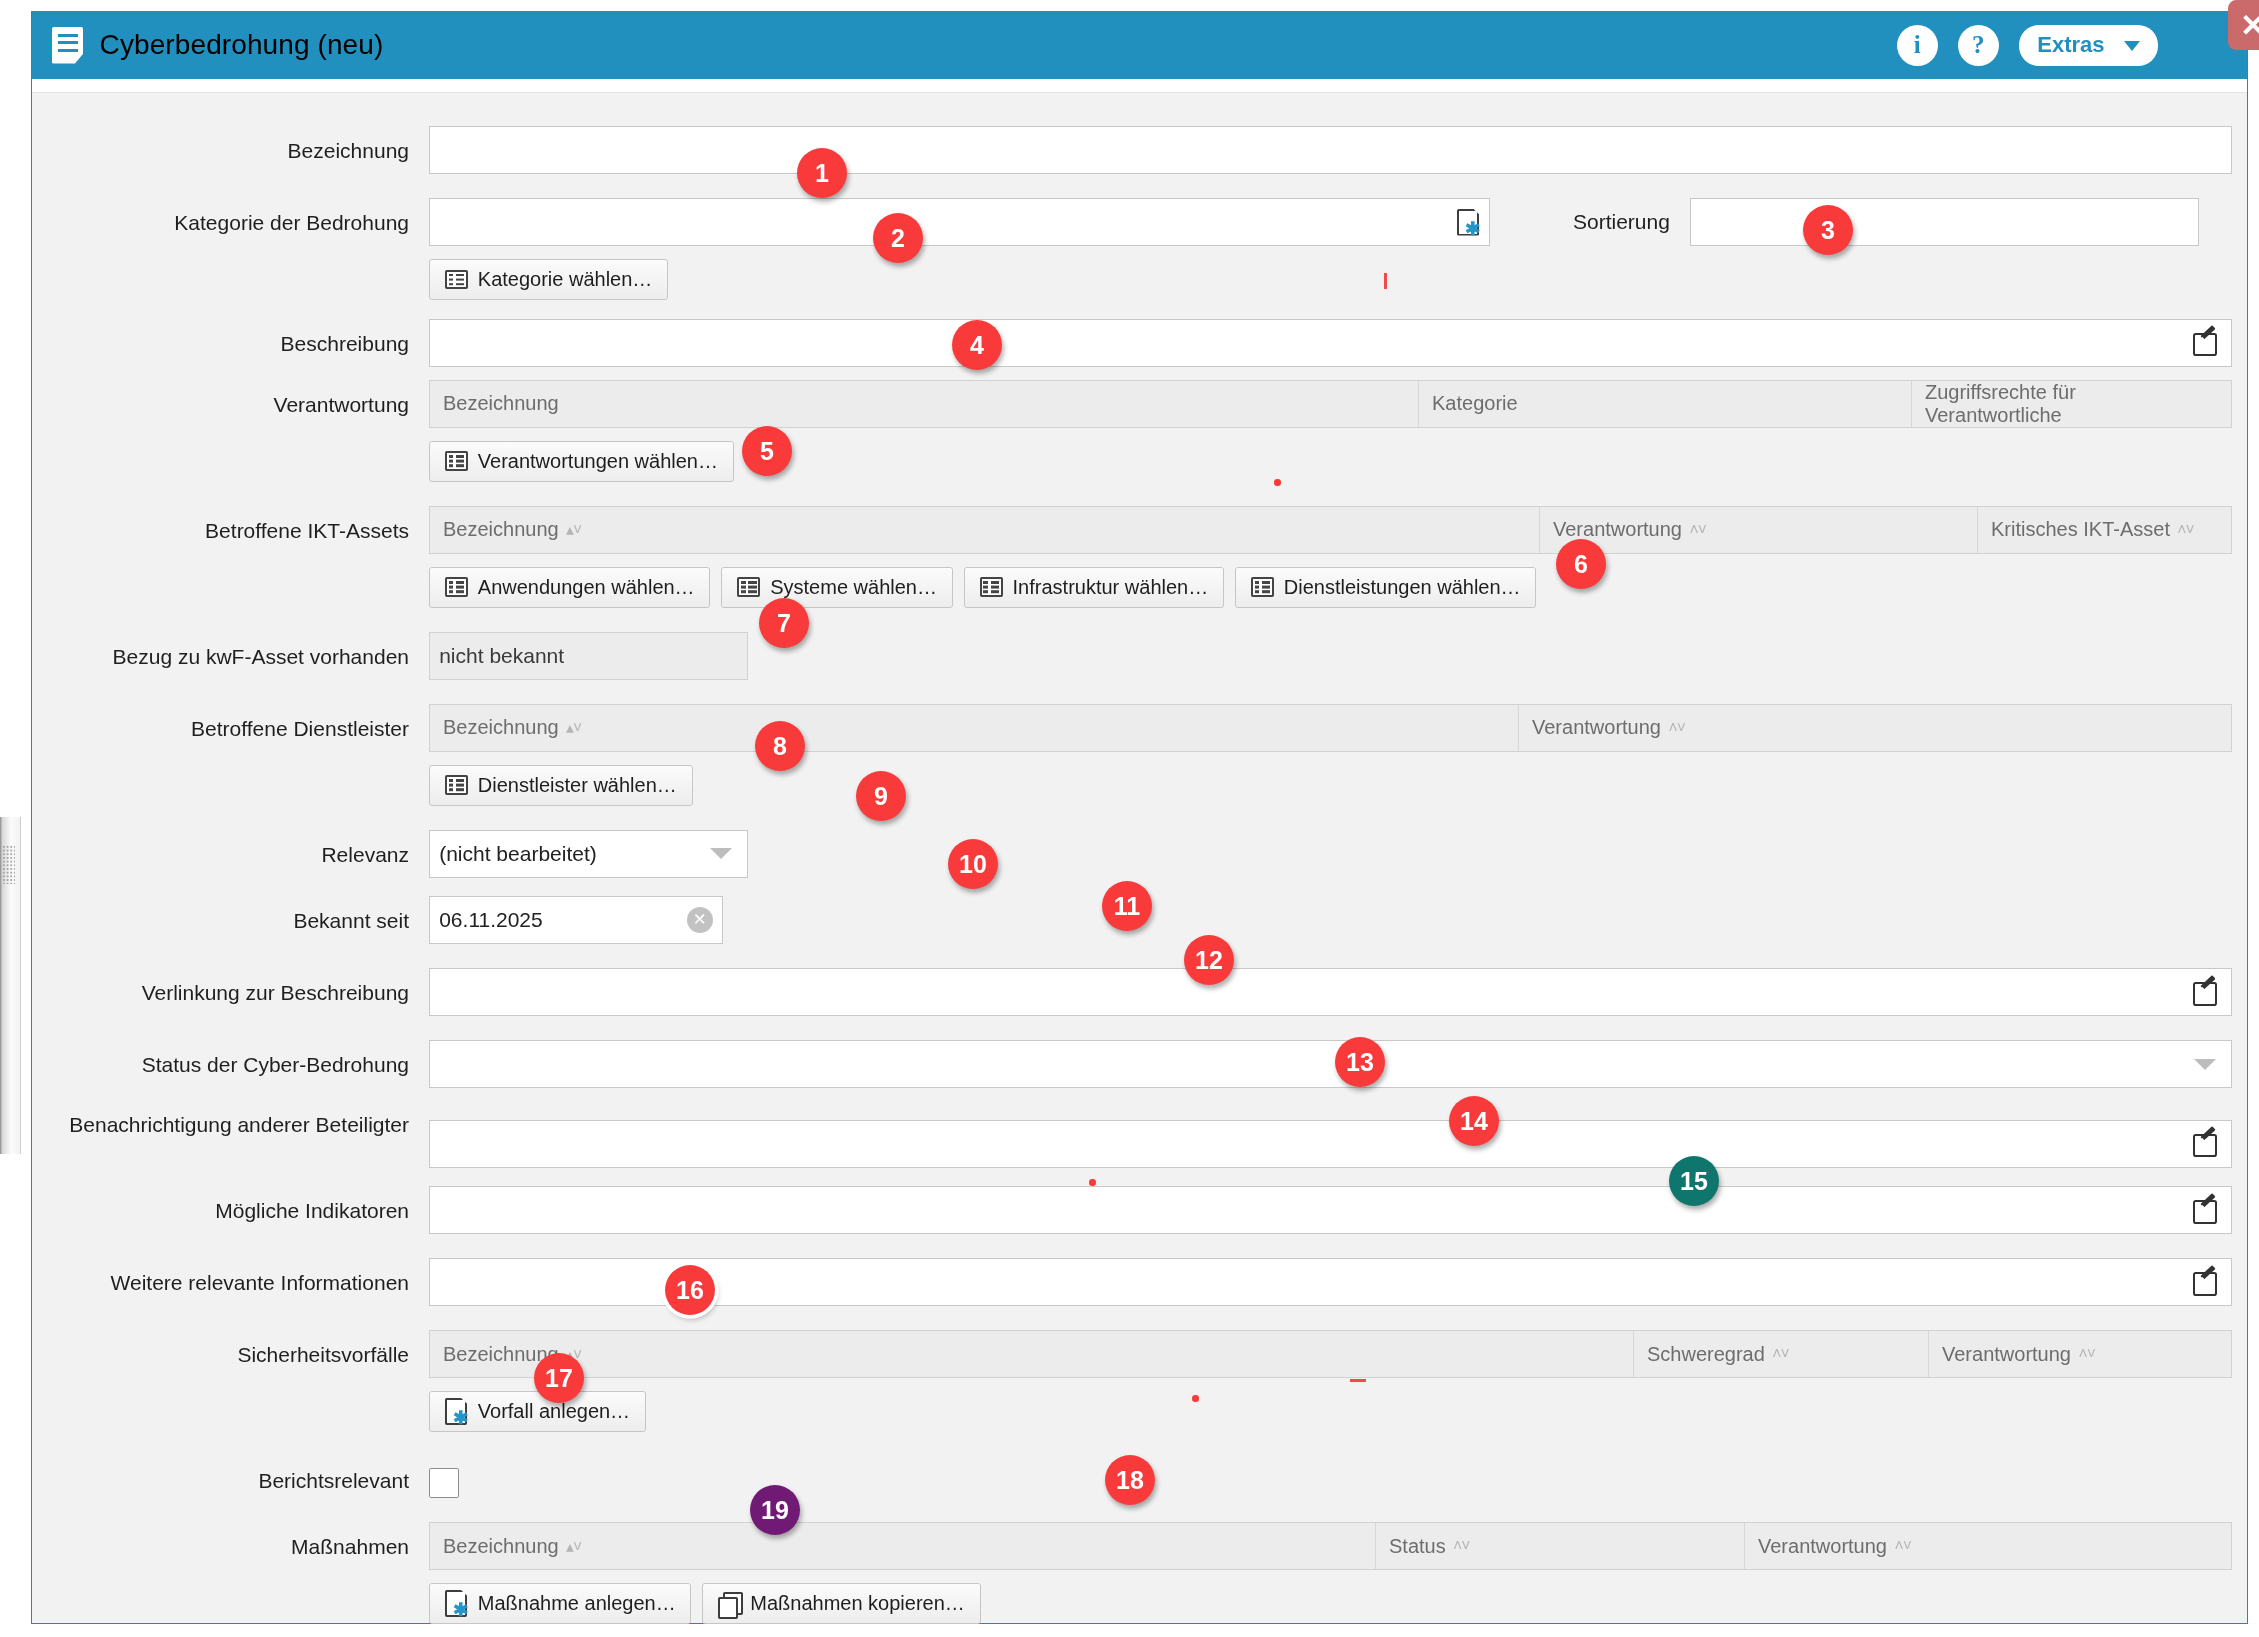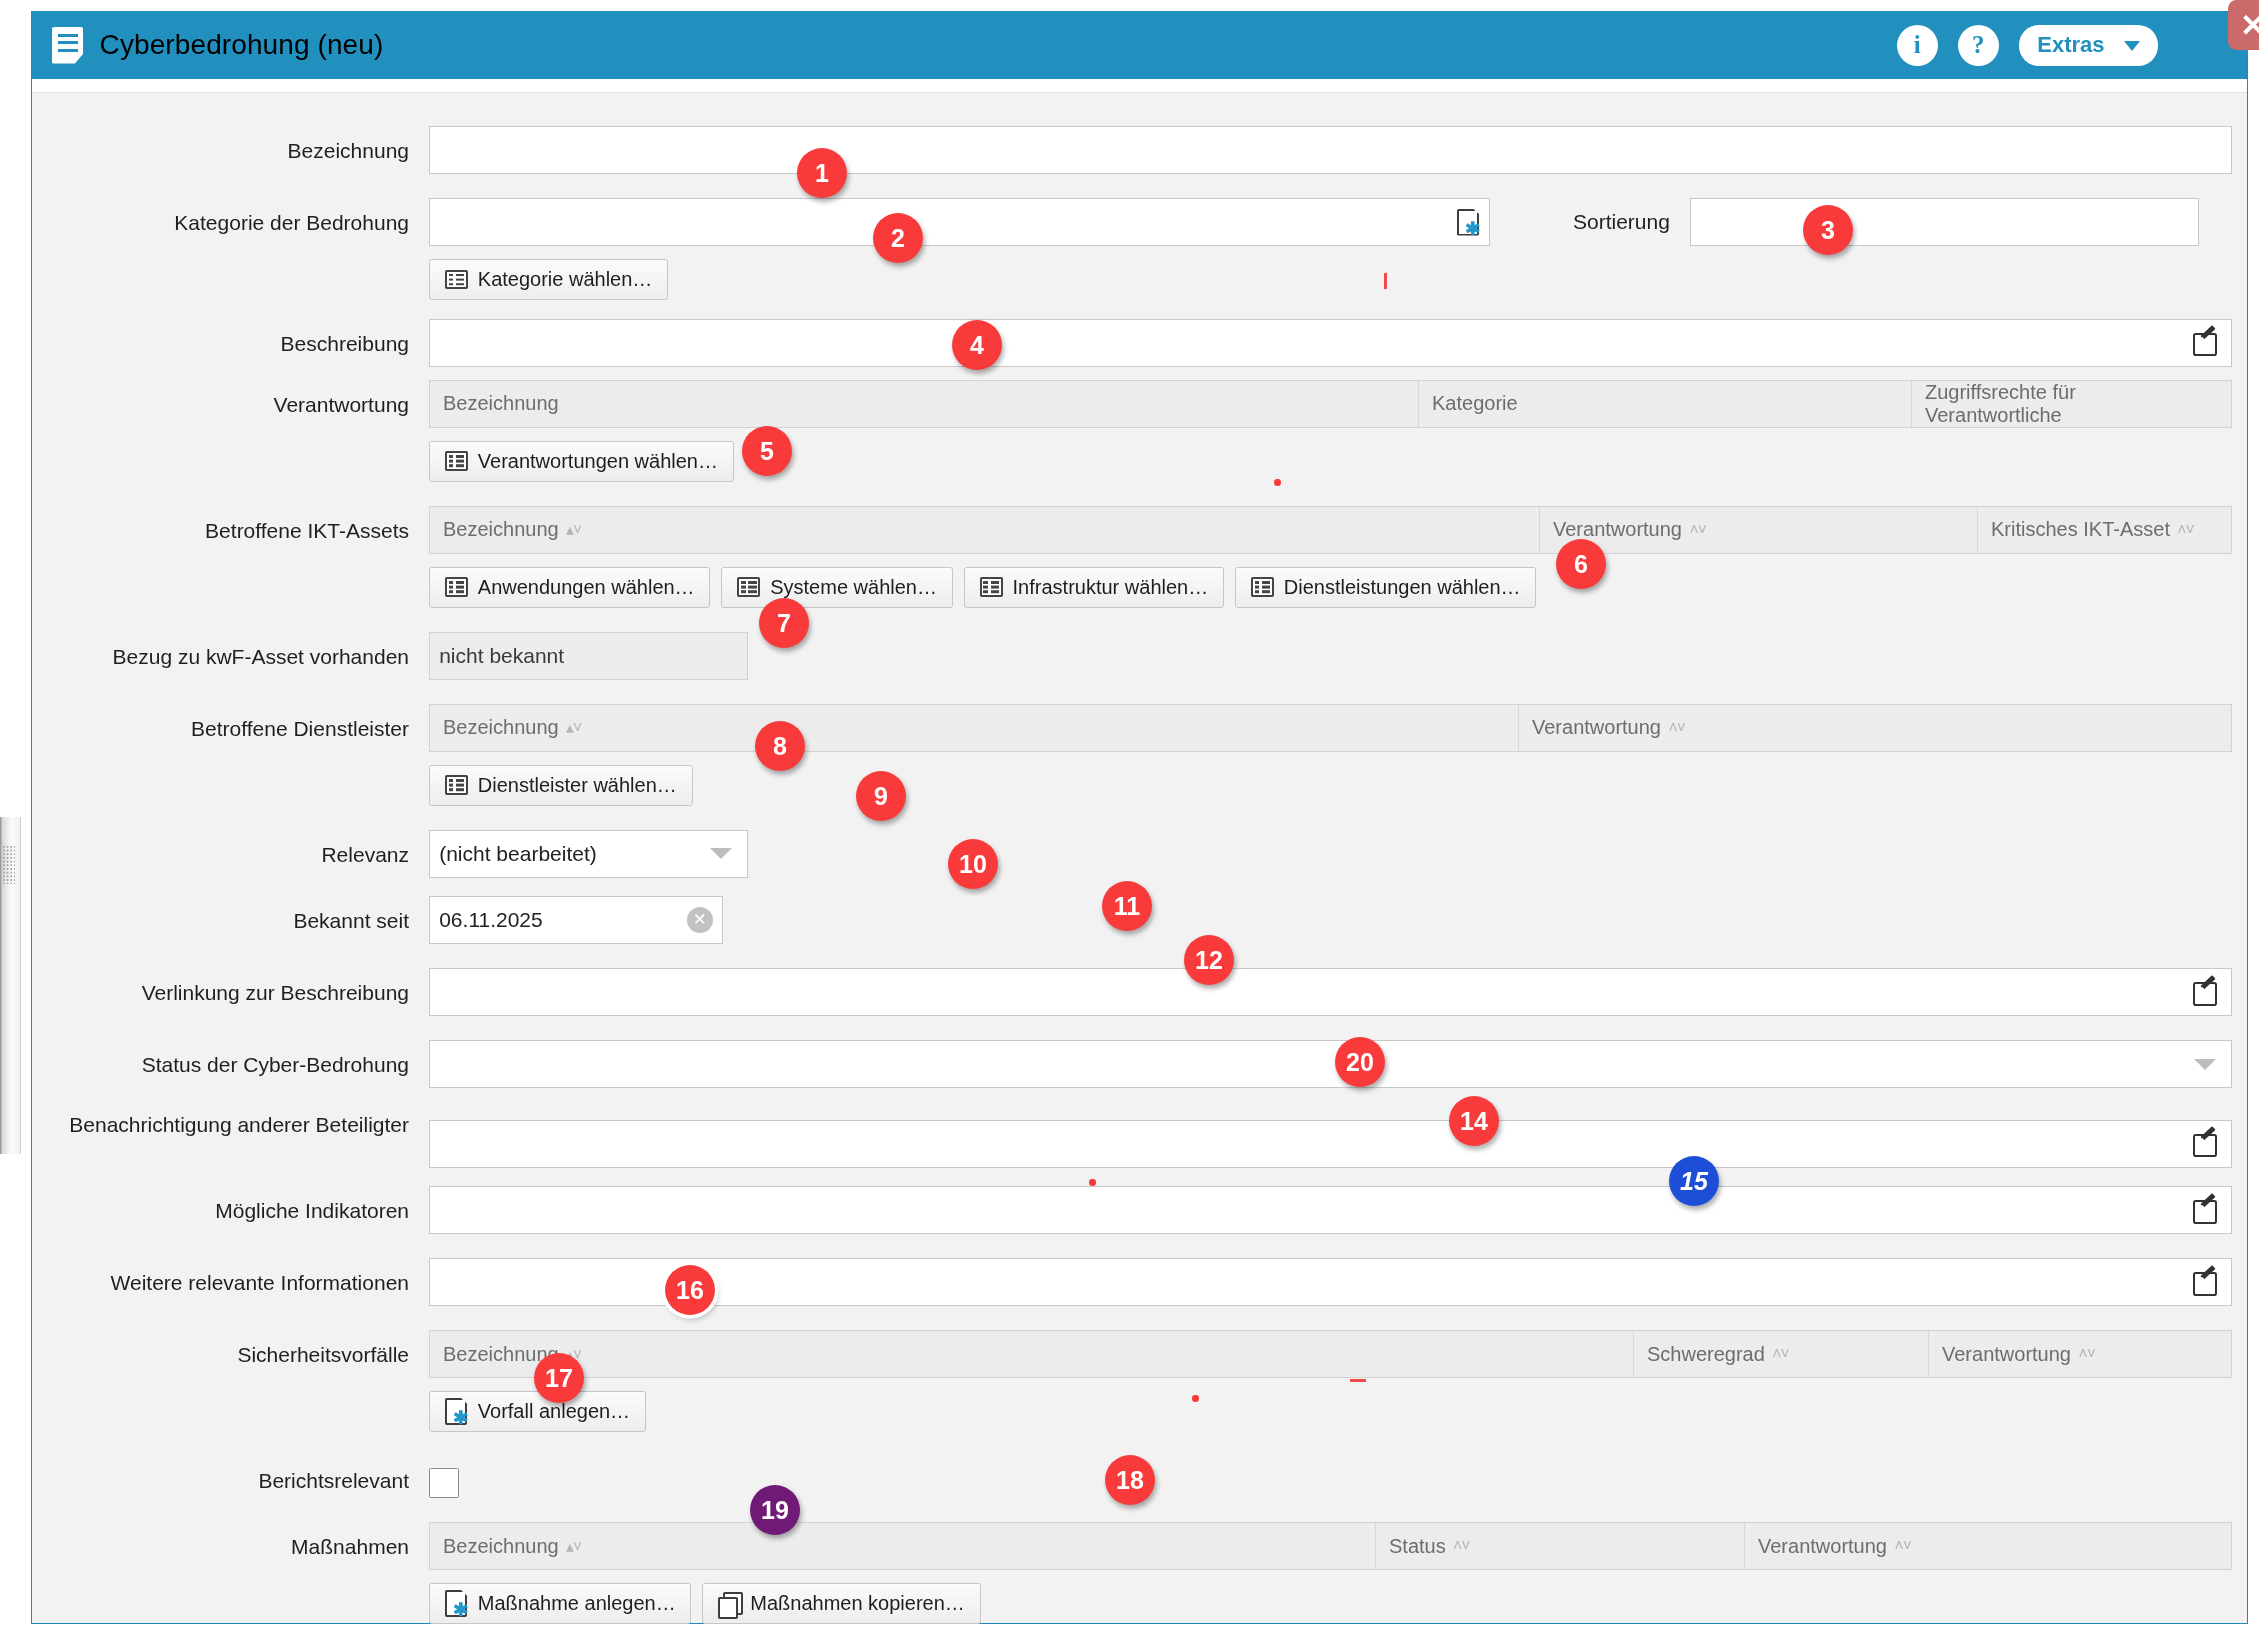--- a/index.html
+++ b/index.html
@@ -537,23 +537,23 @@
     <div class="badge" style="left: 1803px; top: 205px; background: rgb(248, 58, 58);">3</div>
     <div class="badge" style="left: 952px; top: 320px; background: rgb(248, 58, 58);">4</div>
     <div class="badge" style="left: 742px; top: 426px; background: rgb(248, 58, 58);">5</div>
     <div class="badge" style="left: 1556px; top: 539px; background: rgb(248, 58, 58);">6</div>
     <div class="badge" style="left: 759px; top: 598px; background: rgb(248, 58, 58);">7</div>
     <div class="badge" style="left: 755px; top: 721px; background: rgb(248, 58, 58);">8</div>
     <div class="badge" style="left: 856px; top: 771px; background: rgb(248, 58, 58);">9</div>
     <div class="badge" style="left: 948px; top: 839px; background: rgb(248, 58, 58);">10</div>
     <div class="badge" style="left: 1102px; top: 881px; background: rgb(248, 58, 58);">11</div>
     <div class="badge" style="left: 1184px; top: 935px; background: rgb(248, 58, 58);">12</div>
-    <div class="badge" style="left: 1335px; top: 1037px; background: rgb(248, 58, 58);">20</div>
+    <div class="badge" style="left: 1335px; top: 1037px; background: rgb(248, 58, 58);">13</div>
     <div class="badge" style="left: 1449px; top: 1096px; background: rgb(248, 58, 58);">14</div>
-    <div class="badge" style="left: 1669px; top: 1156px; background: #1d4ed8; font-style: italic;">15</div>
+    <div class="badge" style="left: 1669px; top: 1156px; background: #0f766e;">15</div>
     <div class="badge ring" style="left: 665px; top: 1265px; background: rgb(248, 58, 58);">16</div>
     <div class="badge" style="left: 534px; top: 1353px; background: rgb(248, 58, 58);">17</div>
     <div class="badge" style="left: 1105px; top: 1455px; background: rgb(248, 58, 58);">18</div>
     <div class="badge" style="left: 750px; top: 1485px; background: #701a75;">19</div>
     <div class="dotmark" style="left: 1274px; top: 479px;"></div>
     <div class="dotmark" style="left: 1089px; top: 1179px;"></div>
     <div class="dotmark" style="left: 1192px; top: 1395px;"></div>
     <div class="tickmark" style="left: 1384px; top: 273px;"></div>
     <div class="tickmark h" style="left: 1350px; top: 1379px;"></div>
   </div>

